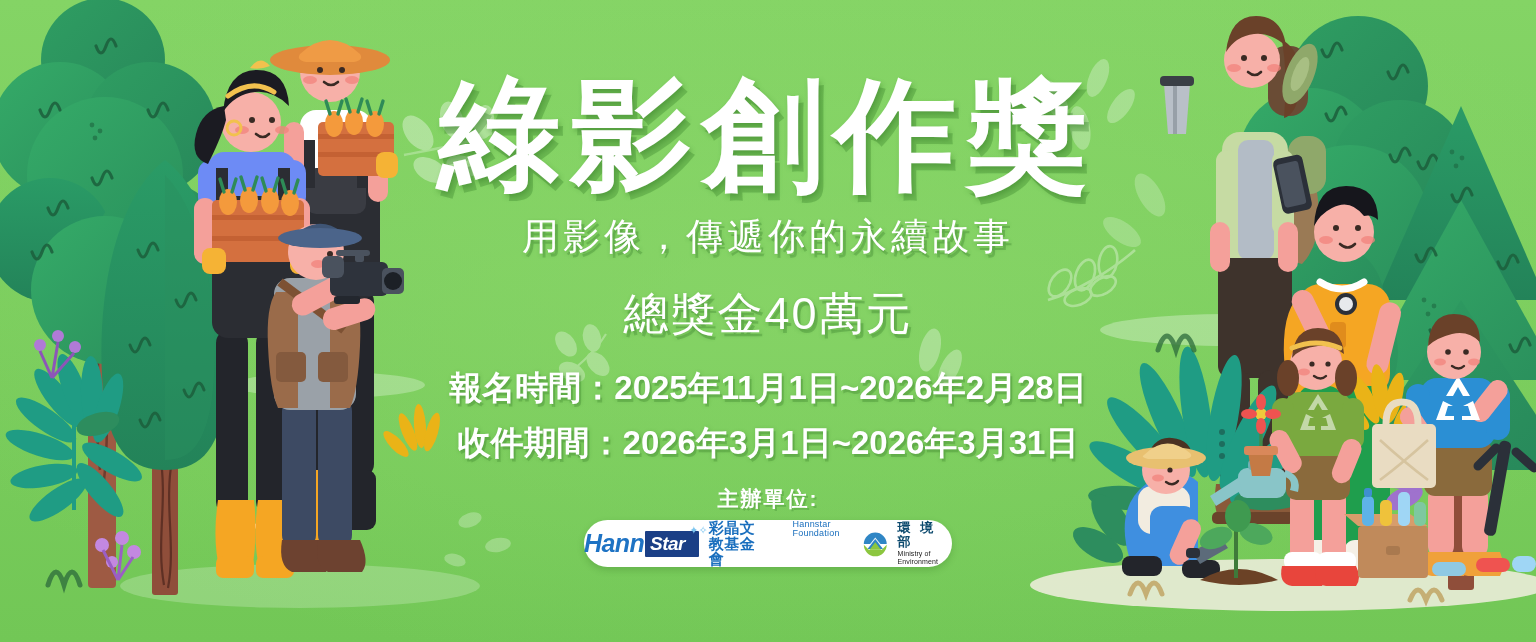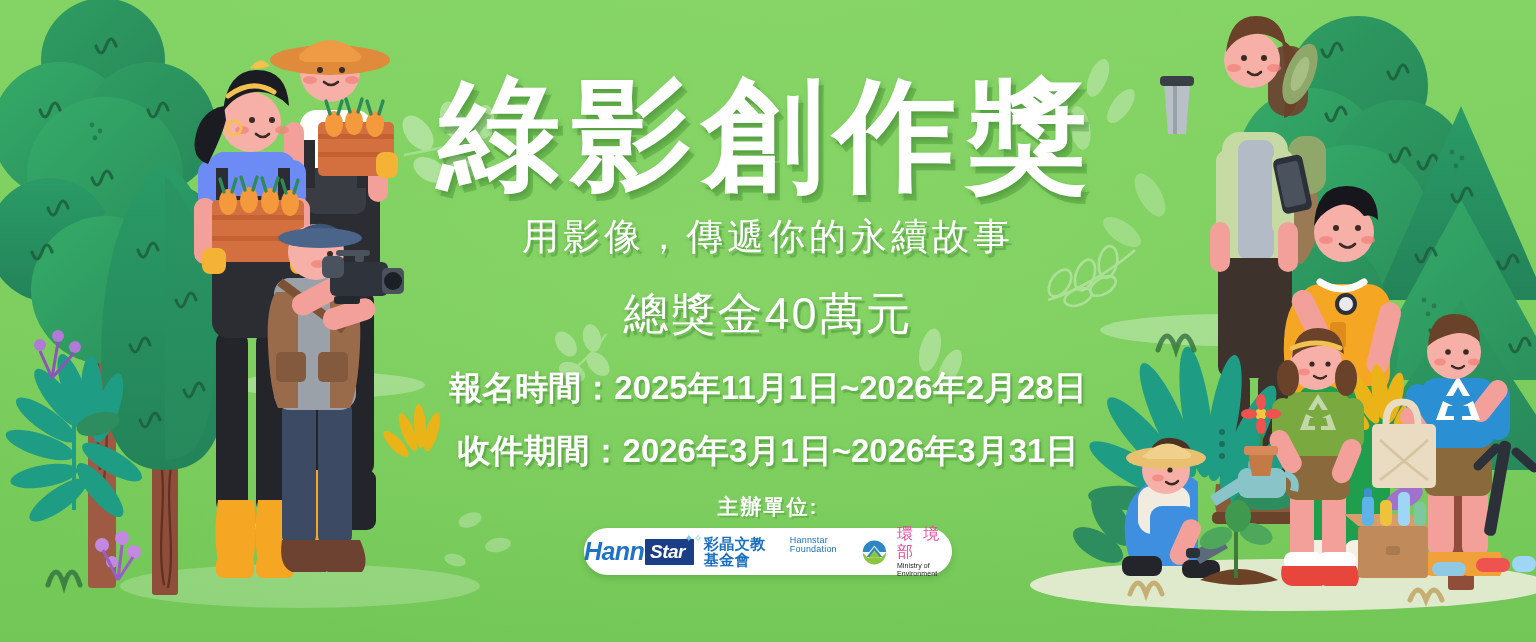--- a/index.html
+++ b/index.html
@@ -38,21 +38,21 @@
     text-shadow:3px 4px 0 rgba(40,110,30,.26), 1px 2px 4px rgba(40,110,30,.3);
     white-space:nowrap;
   }
   #prize{
     margin-top:22px;
     font-size:45px;font-weight:normal;color:#ffffff;letter-spacing:2px;
     text-shadow:3px 4px 0 rgba(40,110,30,.26), 1px 2px 4px rgba(40,110,30,.3);
     white-space:nowrap;
   }
   .dateline{
-    margin-top:18px;
+    margin-top:10px;
     font-size:33px;font-weight:bold;color:#ffffff;letter-spacing:0px;
     text-shadow:2px 3px 0 rgba(40,110,30,.24), 1px 1px 4px rgba(40,110,30,.28);
     white-space:nowrap;
   }
   #dateline1{margin-top:22px;}
   #organizer-label{
     margin-top:19px;
     font-size:21px;font-weight:bold;color:#ffffff;letter-spacing:2px;
     text-shadow:2px 2px 0 rgba(40,110,30,.25);
     white-space:nowrap;
@@ -67,36 +67,36 @@
     pointer-events:auto;
   }
   .logo{display:flex;align-items:center;gap:6px;}
   
   #hannstar-wordmark{display:flex;align-items:center;}
   .hs-hann{
     font-size:25px;font-weight:bold;color:#1e73c4;font-style:italic;
     letter-spacing:-.6px;font-family:"Liberation Sans",sans-serif;
   }
   .hs-starbox{
-    position:relative;background:#1b3f86;padding:2px 9px 2px 5px;
+    position:relative;background:#1b3f86;padding:2px 14px 2px 5px;
     margin-left:1px; border-radius:1px;
   }
   .hs-star{
     font-size:19px;font-weight:bold;color:#ffffff;font-style:italic;
     letter-spacing:-.6px;font-family:"Liberation Sans",sans-serif;
   }
   .hs-sparkles{
     position:absolute;right:-9px;top:-6px;color:#7ec6f0;font-size:11px;line-height:1;
   }
   #hannstar-names{display:flex;flex-direction:row;line-height:1.05;margin-left:4px;}
   .hs-cn{font-size:15px;font-weight:bold;color:#1a6fbe;letter-spacing:.5px;}
   .hs-en{font-size:9px;color:#1a6fbe;letter-spacing:.2px;padding-left:24px;}
   
   #moenv-names{display:flex;flex-direction:column;line-height:1.15;margin-left:4px;}
-  .me-cn{font-size:16px;font-weight:normal;color:#ec4899;letter-spacing:3px;}
+  .me-cn{font-size:13px;font-weight:bold;color:#0c4a6e;letter-spacing:3px;}
   .me-en{font-size:7px;color:#222;letter-spacing:.1px;}
 
   .lbl{color:#fff;}
 </style>
 </head>
 <body>
 
 <div id="banner">
 
   <svg class="layer" viewBox="0 0 1536 642" width="1536" height="642" preserveAspectRatio="none">

